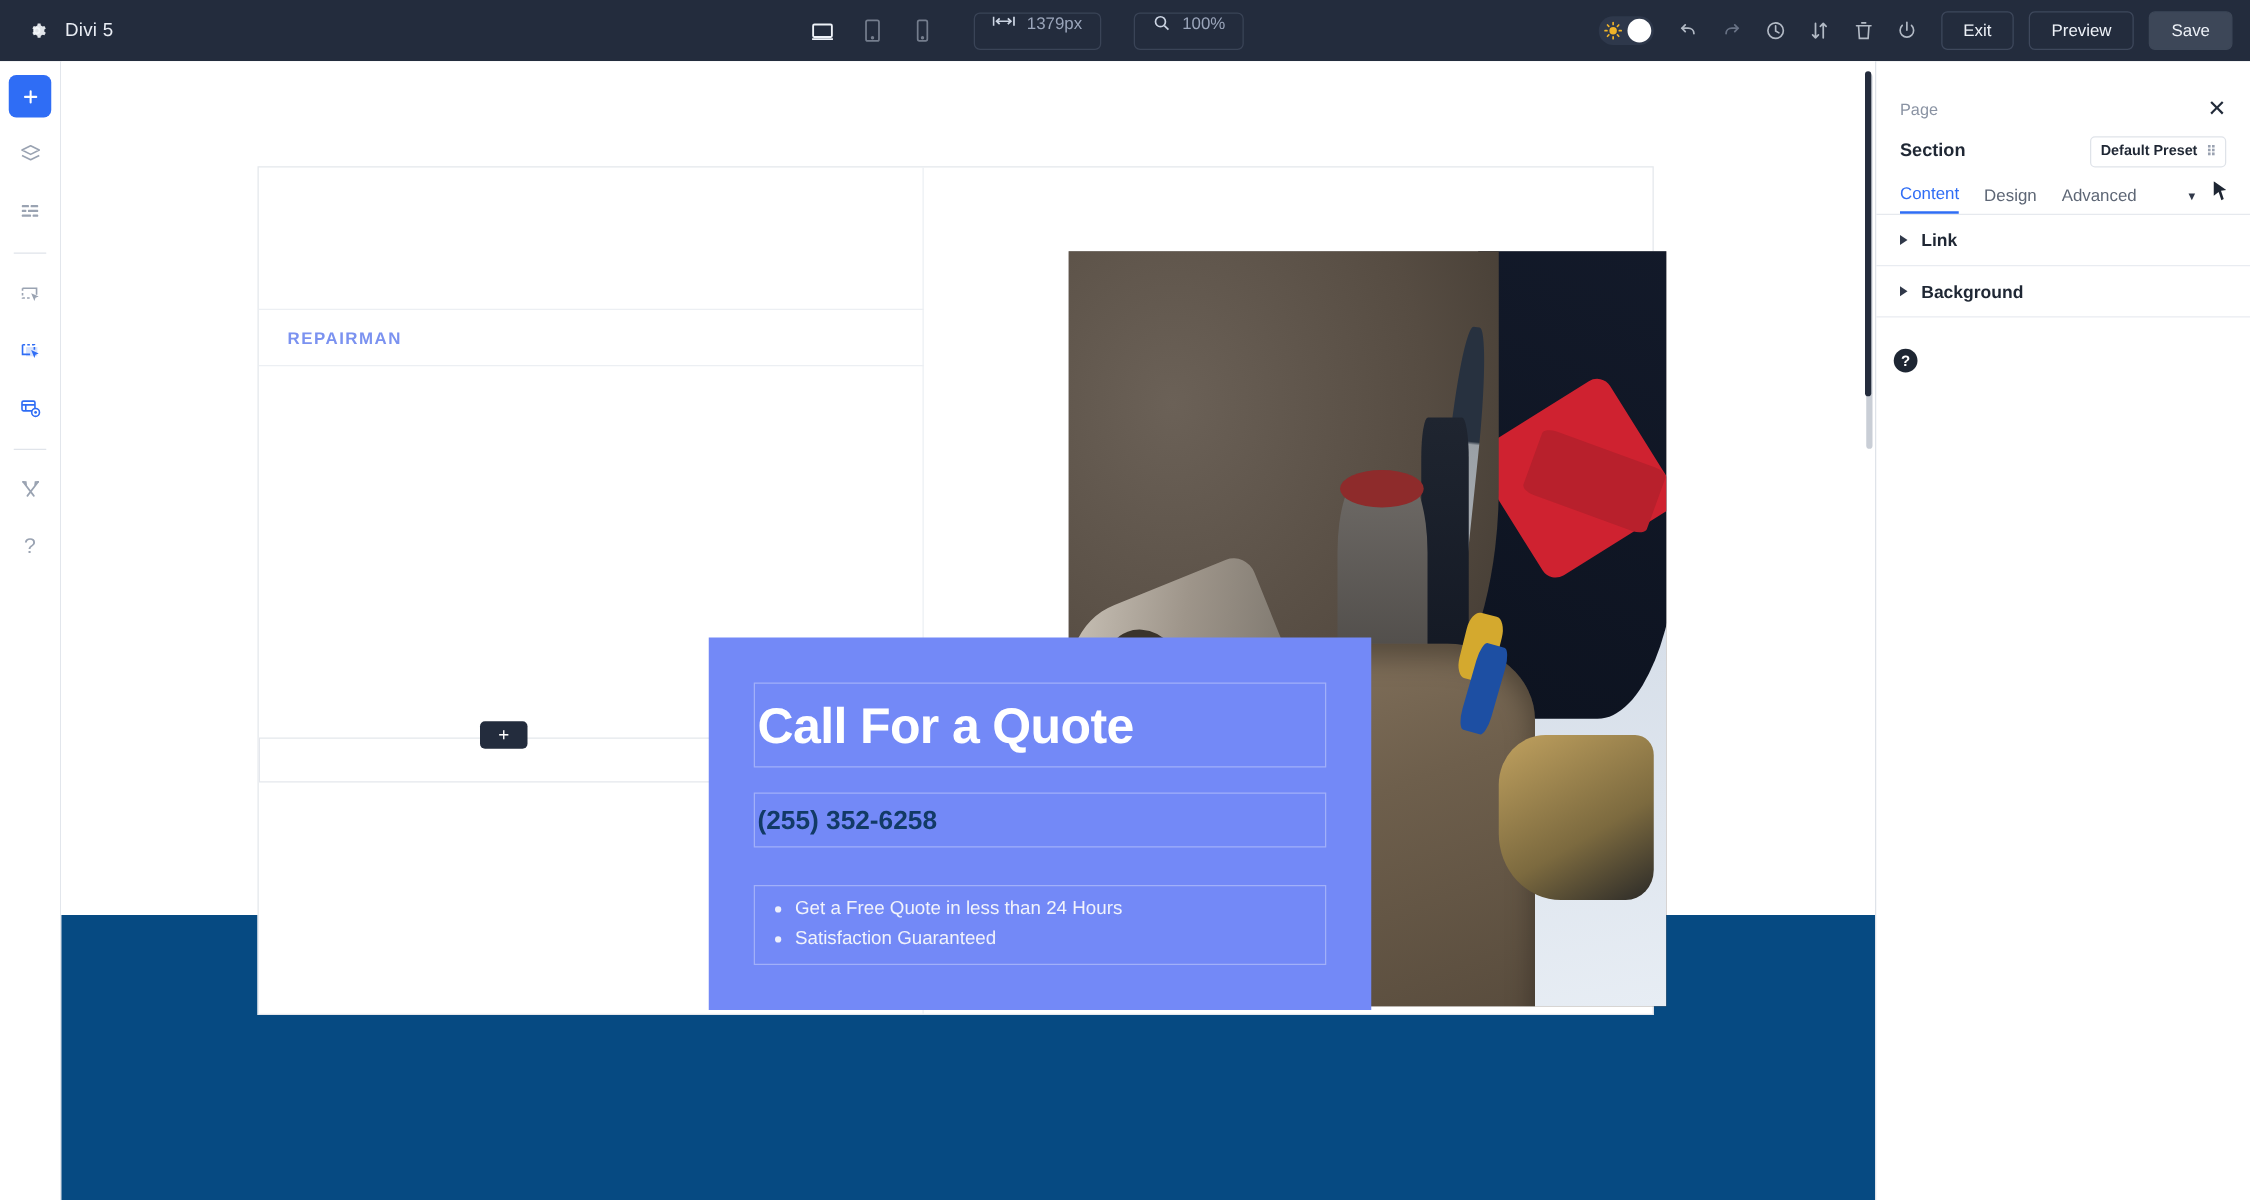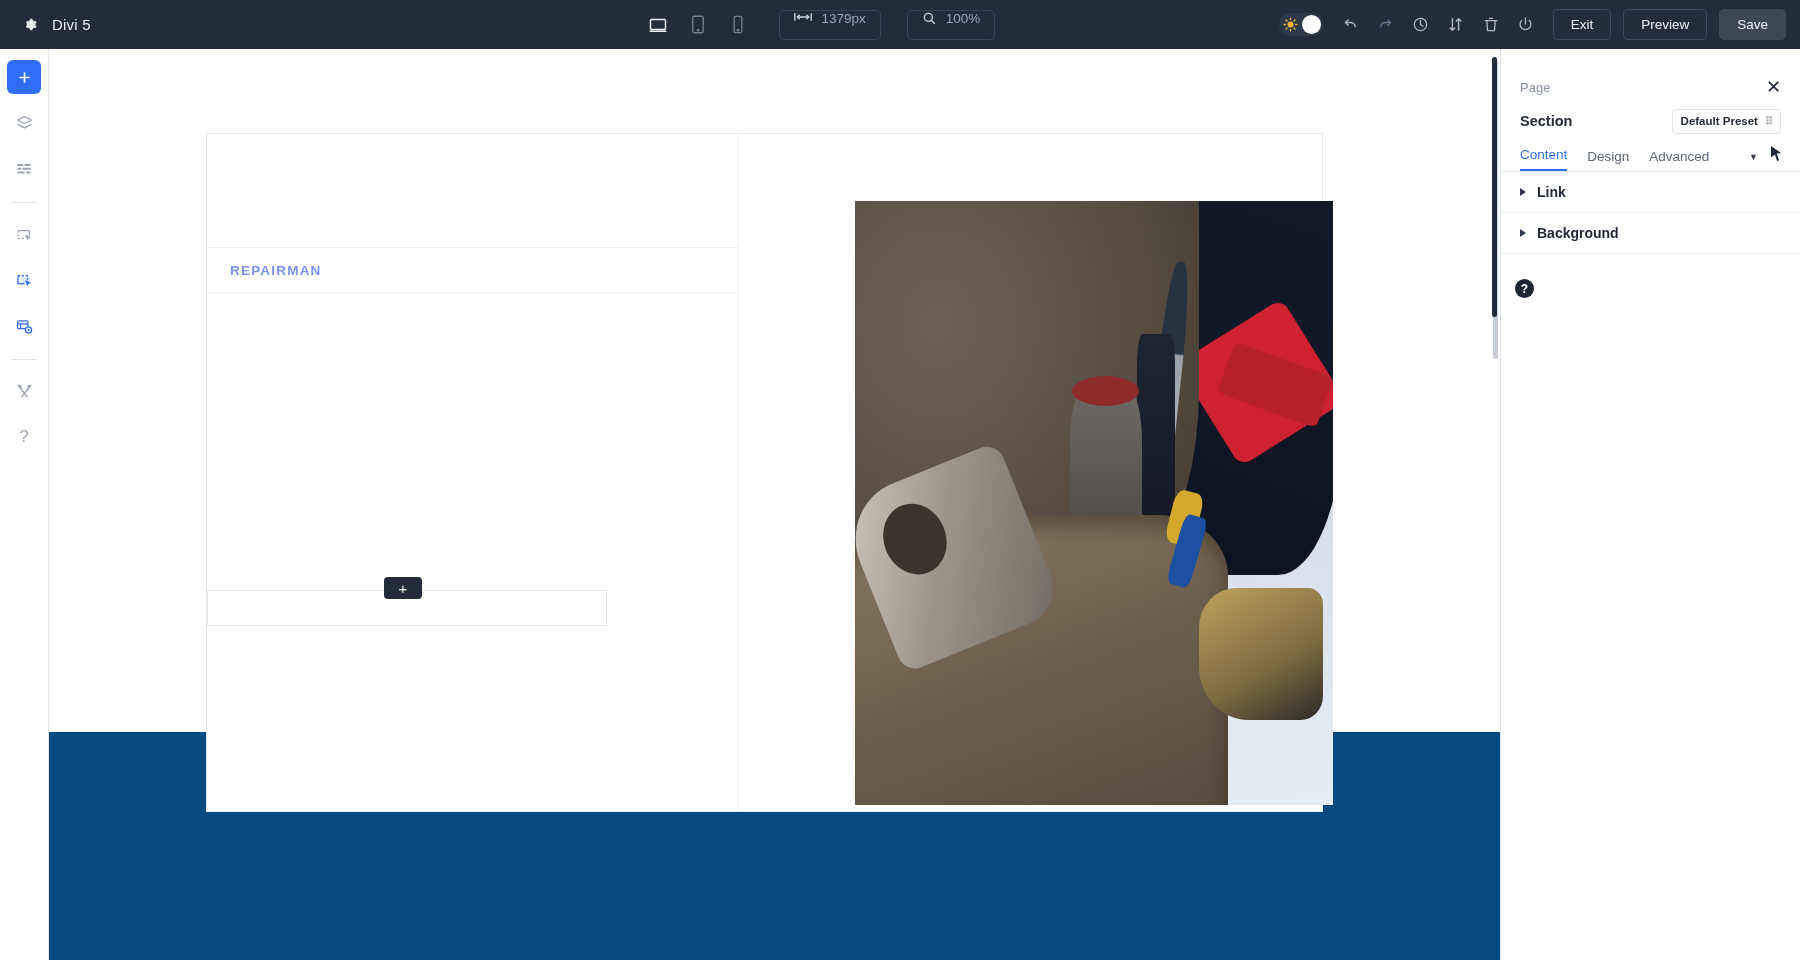--- a/index.html
+++ b/index.html
@@ -424,20 +424,34 @@
           <div class="ph-yellow"></div>
           <div class="ph-bluehandle"></div>
           <div class="ph-boot"></div>
         </div>
       </div>
 
       <div class="add-pill">
         <span>+</span>
       </div>
 
+      <div class="overlay">
+        <div class="ov-title-box ov-box">
+          <div class="ov-title">Call For a Quote</div>
+        </div>
+        <div class="ov-phone-box ov-box">
+          <div class="ov-phone">(255) 352-6258</div>
+        </div>
+        <div class="ov-list-box ov-box">
+          <ul class="ov-list">
+            <li>Get a Free Quote in less than 24 Hours</li>
+            <li>Satisfaction Guaranteed</li>
+          </ul>
+        </div>
+      </div>
 
     </div>
   </div>
 
   <div class="cv-scroll" style="right:300px;">
     <div class="cv-thumb"></div>
   </div>
 
   <div class="panel">
     <div class="panel-scroll"></div>

